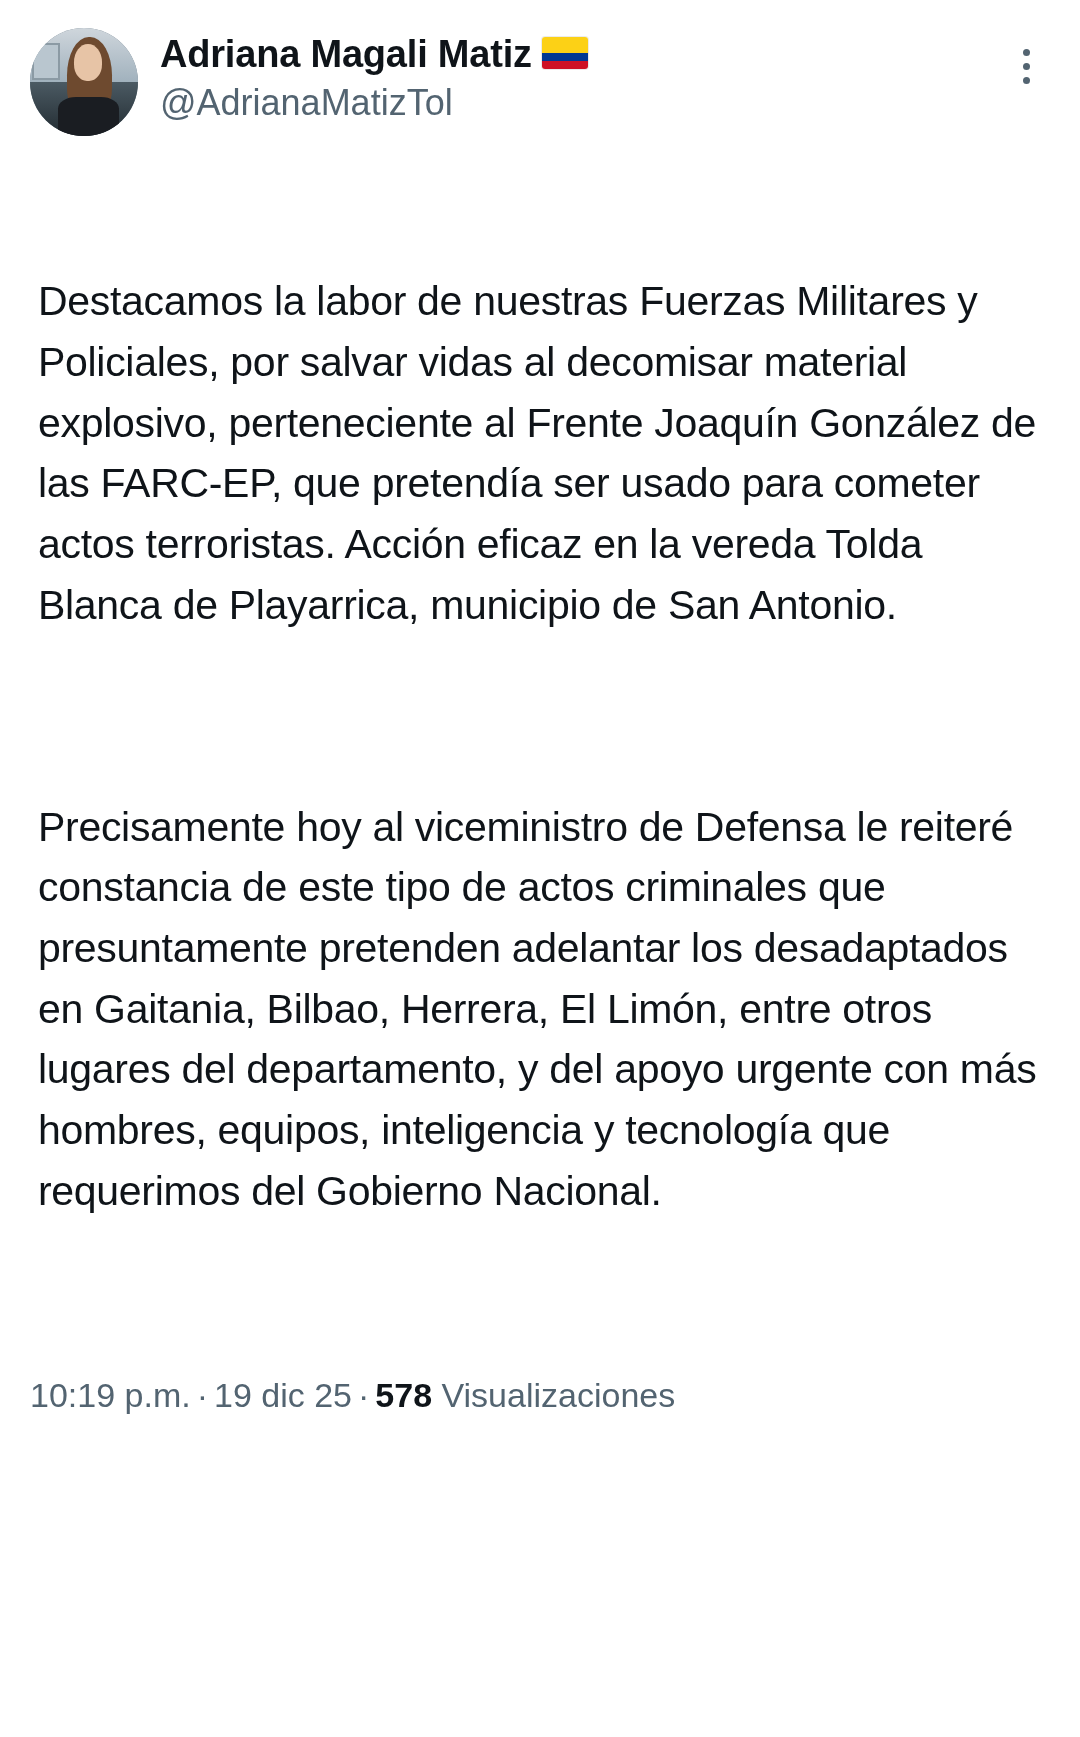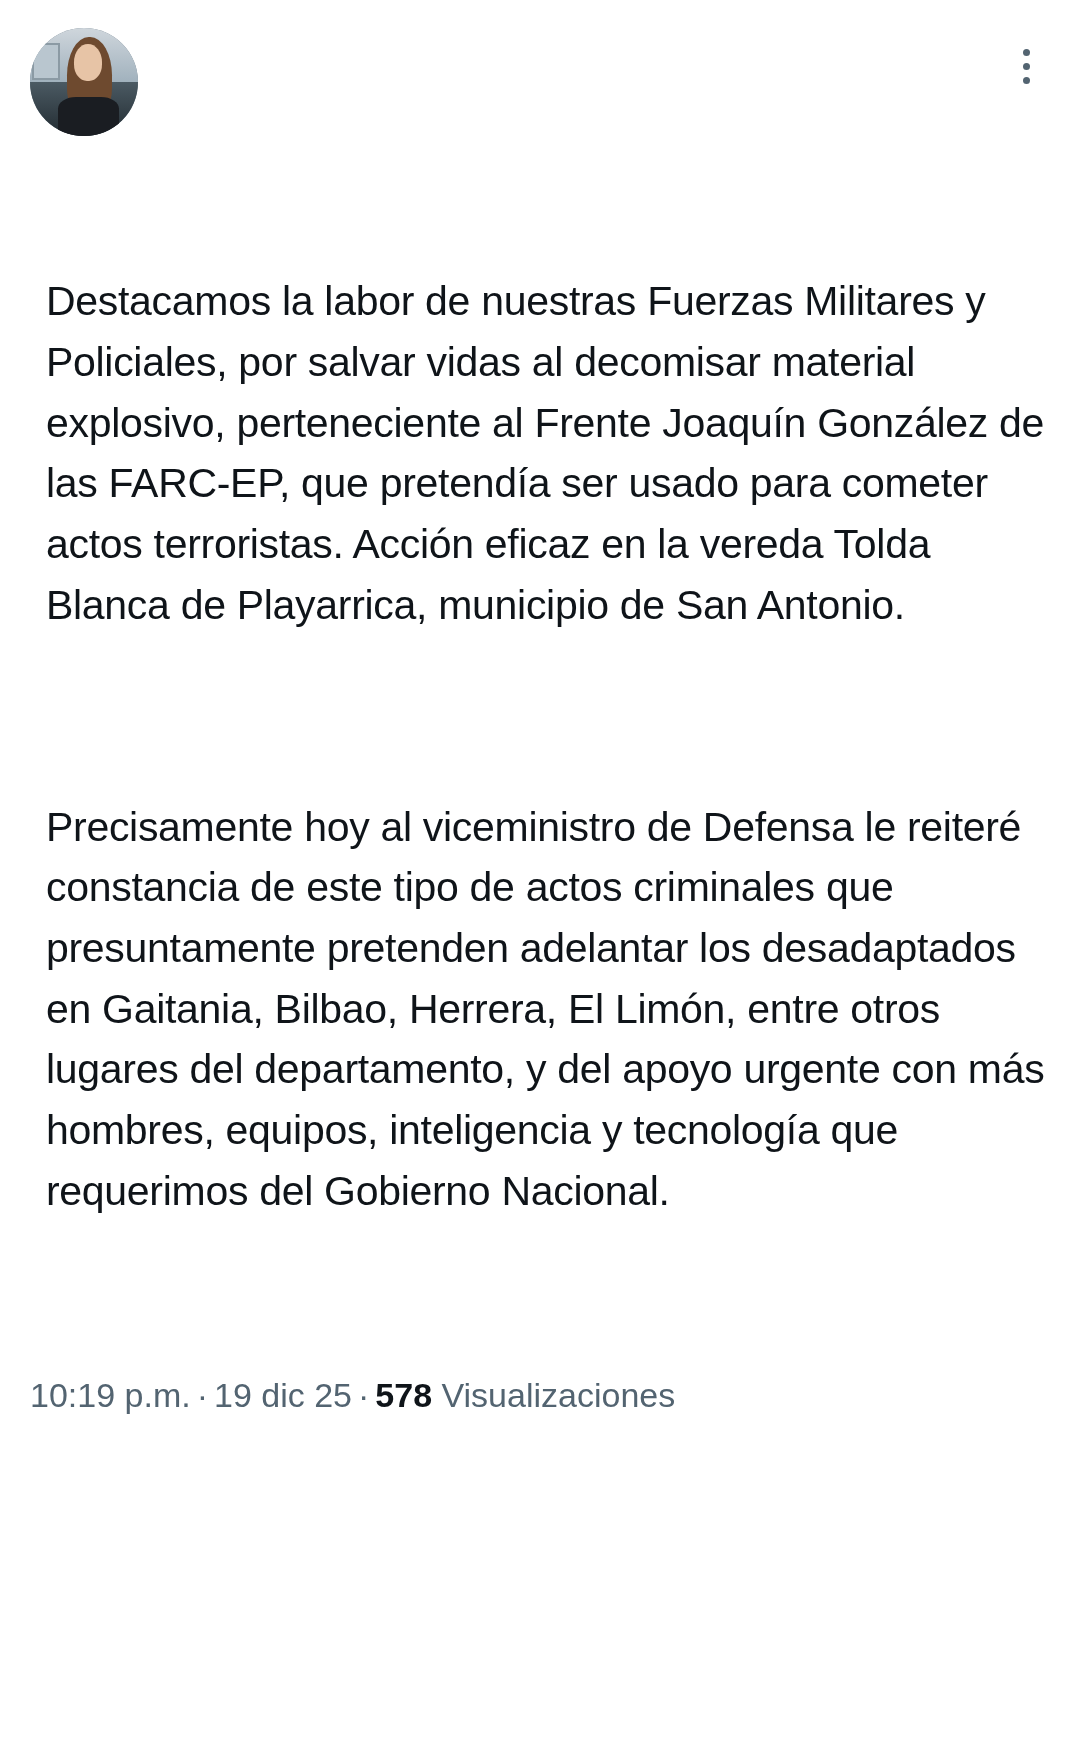--- a/index.html
+++ b/index.html
@@ -146,21 +146,21 @@
   .tweet-text {
     font-size: 41px;
     line-height: 1.48;
     color: #0f1419;
     letter-spacing: -0.3px;
     white-space: pre-wrap;
     word-wrap: break-word;
     margin: 0 0 10px 0;
   }
   .tweet-text p {
-    margin: 0 0 40px 16px;
+    margin: 0 0 40px 8px;
   }
   .tweet-text p:last-child {
     margin-bottom: 0;
   }
 
   .meta {
     margin-top: 30px;
     font-size: 34px;
     color: #536471;
     line-height: 1.3;
@@ -183,20 +183,24 @@
 
     <div class="avatar">
       <div class="av-sky"></div>
       <div class="av-ground"></div>
       <div class="av-win"></div>
       <div class="av-hair"></div>
       <div class="av-face"></div>
       <div class="av-body"></div>
     </div>
 
+    <div class="name-block">
+      <div class="display-name"><span>Adriana Magali Matiz</span><span class="flag-shape"><i class="y"></i><i class="b"></i><i class="r"></i></span></div>
+      <div class="handle">@AdrianaMatizTol</div>
+    </div>
 
     <div class="more-btn">
       <span></span>
       <span></span>
       <span></span>
     </div>
 
   </div>
 
   <div class="tweet-text">

